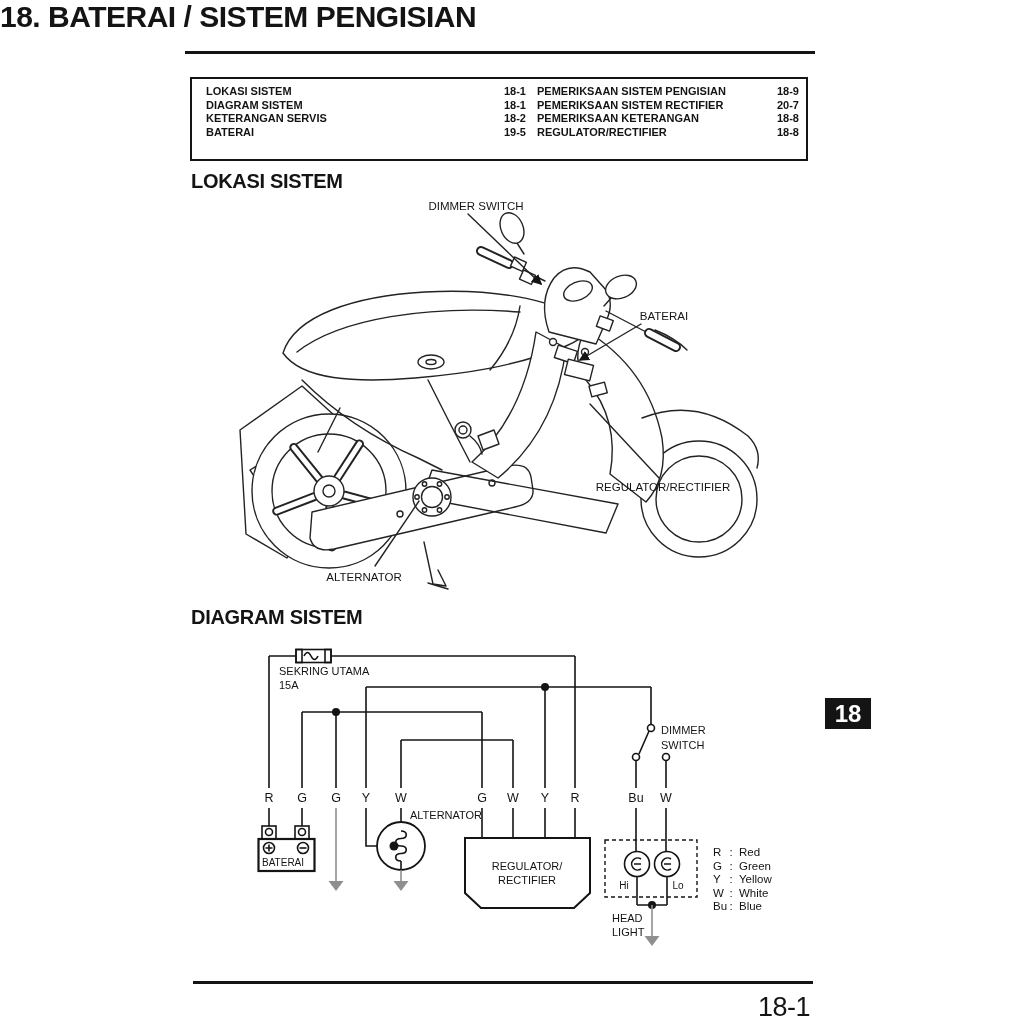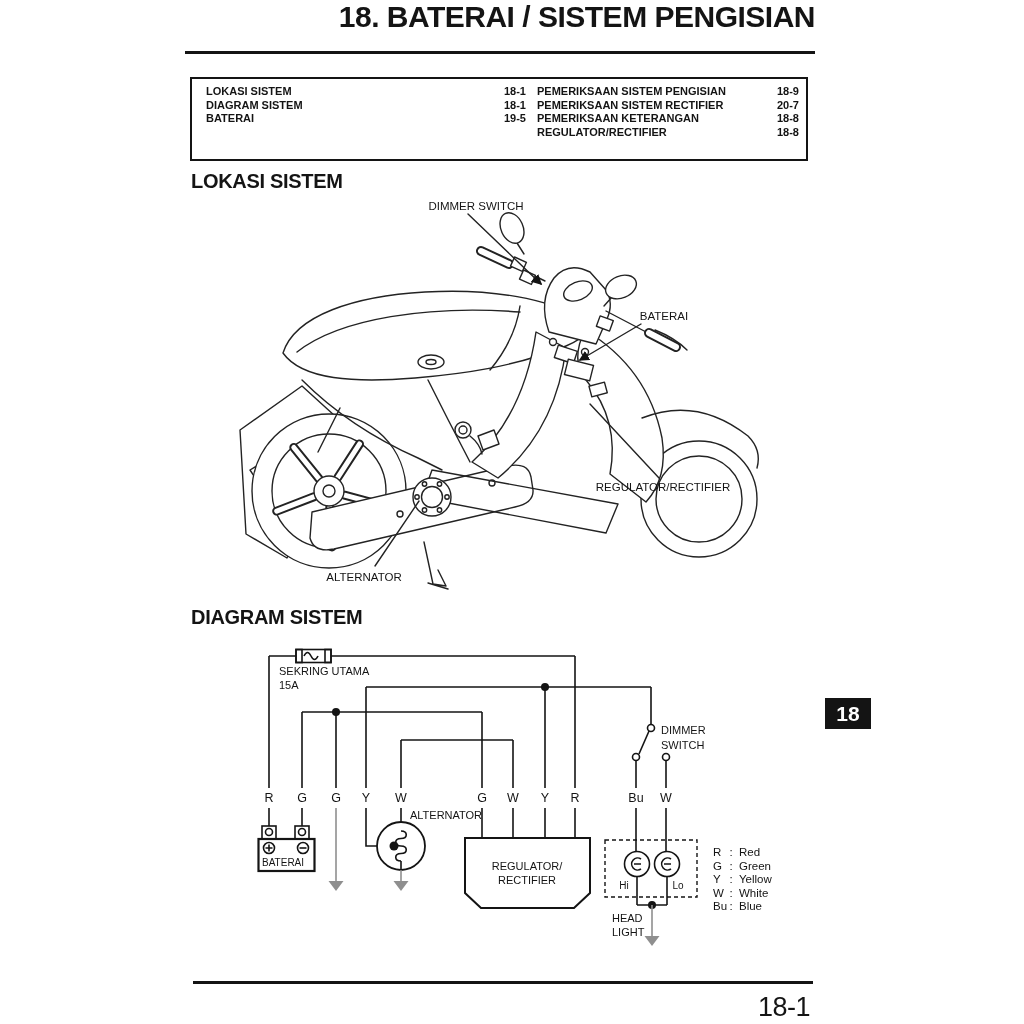--- a/index.html
+++ b/index.html
@@ -3,21 +3,21 @@
 <meta charset="utf-8">
 <style>
   html,body{margin:0;padding:0;}
   body{
     width:1024px;height:1024px;background:#ffffff;position:relative;
     font-family:"Liberation Sans", sans-serif;color:#141414;overflow:hidden;
   }
   .abs{position:absolute;}
   
   #chapter-title{
-    left:0; top:10; width:815px; text-align:right;
+    left:0; top:10; width:815px; 
     font-size:30px; font-weight:bold; letter-spacing:-0.5px; white-space:nowrap;
   }
   #header-rule{left:185px; top:51px; width:630px; height:3px; background:#141414;}
   
   #toc-box{
     left:190px; top:77px; width:614px; height:80px;
     border:2px solid #141414; background:#fff;
   }
   .toc-col{position:absolute; top:6px;}
   #toc-col-left{left:14px; width:320px;}
@@ -36,41 +36,45 @@
   .wirelbl{font-size:12.5px;}
   .ln{stroke:#141414; stroke-width:1.6; fill:none;}
   .ln2{stroke:#141414; stroke-width:2.2; fill:none;}
   .sk{stroke:#232323; stroke-width:1.4; fill:none; stroke-linecap:round; stroke-linejoin:round;}
   .skf{stroke:#232323; stroke-width:1.4; fill:#ffffff; stroke-linejoin:round;}
   .gnd{stroke:#8f8f8f; stroke-width:1.6; fill:none;}
   .gndf{fill:#8f8f8f; stroke:none;}
   
   #chapter-tab{
     left:825px; top:698px; width:46px; height:31px; background:#141414;
-    color:#fff; font-size:21px; font-weight:bold; text-align:center; line-height:31px;
+    color:#fff; font-size:24px; font-weight:bold; text-align:center; line-height:31px;
   }
   
   #footer-rule{left:193px; top:981px; width:620px; height:3px; background:#141414;}
   #page-number{left:0; top:992px; width:810px; text-align:right; font-size:27px; letter-spacing:-0.5px;}
 </style>
 </head>
 <body>
 
 <div class="abs" id="chapter-title">18. BATERAI / SISTEM PENGISIAN</div>
 <div class="abs" id="header-rule"></div>
 
 <div class="abs" id="toc-box">
   <div class="toc-col" id="toc-col-left">
     <div class="toc-row">
         <span>LOKASI SISTEM</span>
         <span>18-1</span>
       </div>
     <div class="toc-row">
         <span>DIAGRAM SISTEM</span>
         <span>18-1</span>
+      </div>
+    <div class="toc-row">
+        <span>KETERANGAN SERVIS</span>
+        <span>18-2</span>
       </div>
     <div class="toc-row">
         <span>BATERAI</span>
         <span>19-5</span>
       </div>
   </div>
   <div class="toc-col" id="toc-col-right">
     <div class="toc-row">
         <span>PEMERIKSAAN SISTEM PENGISIAN</span>
         <span>18-9</span>

